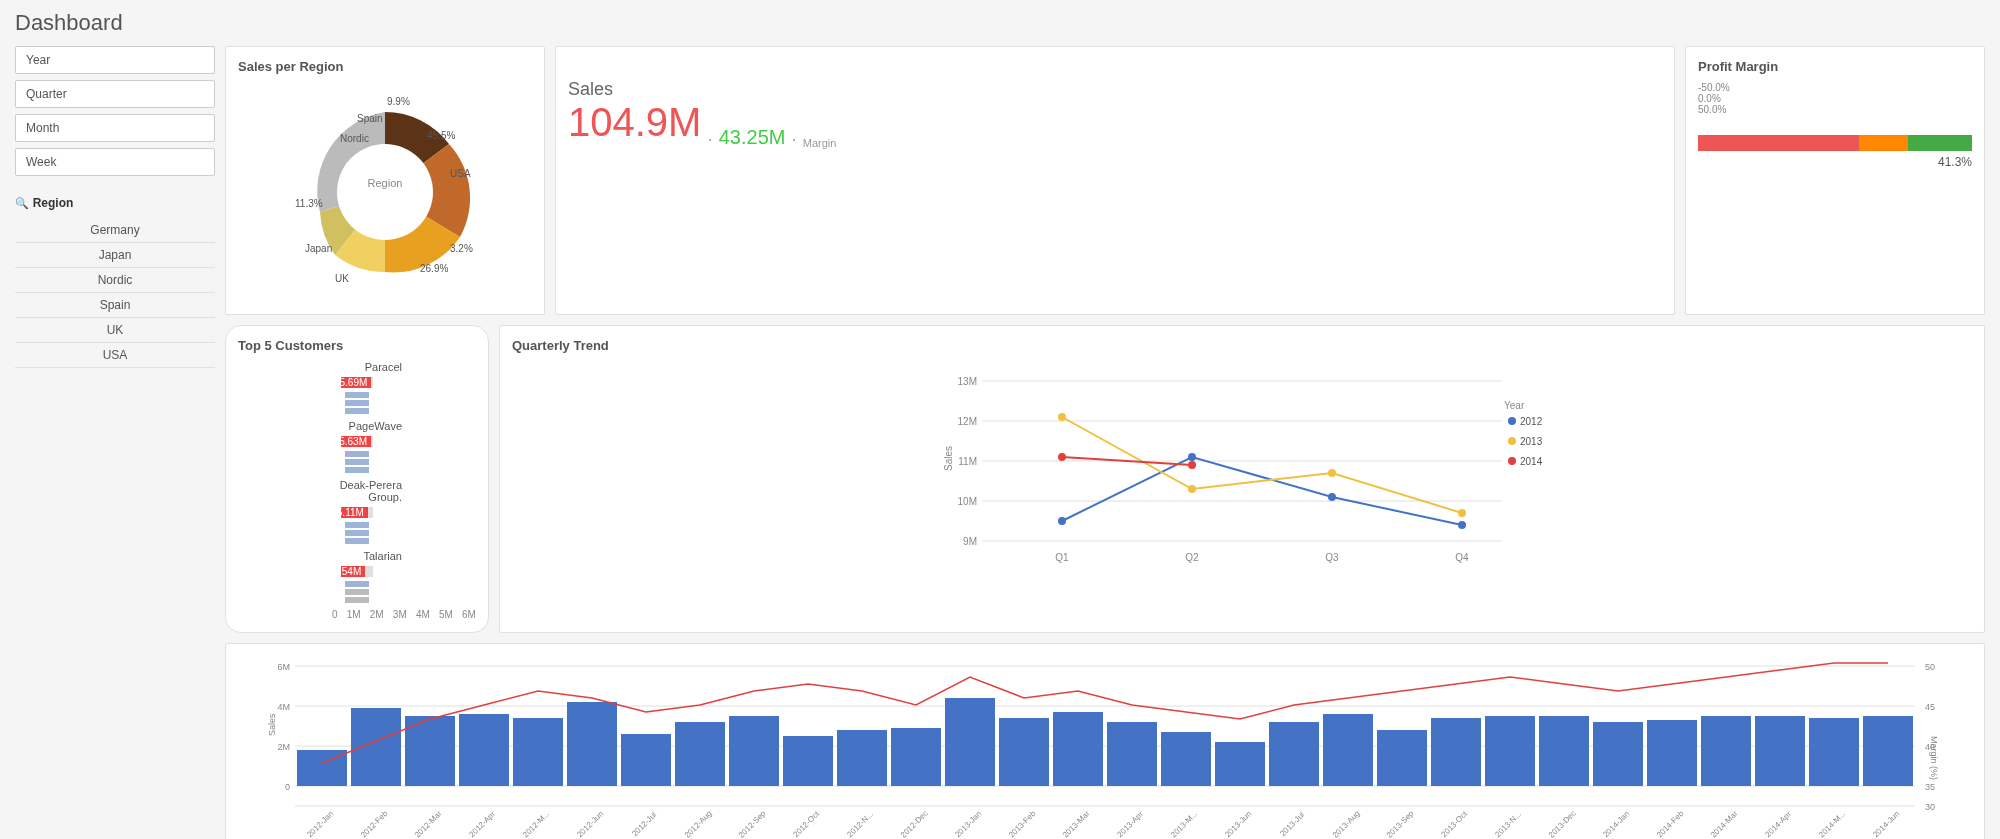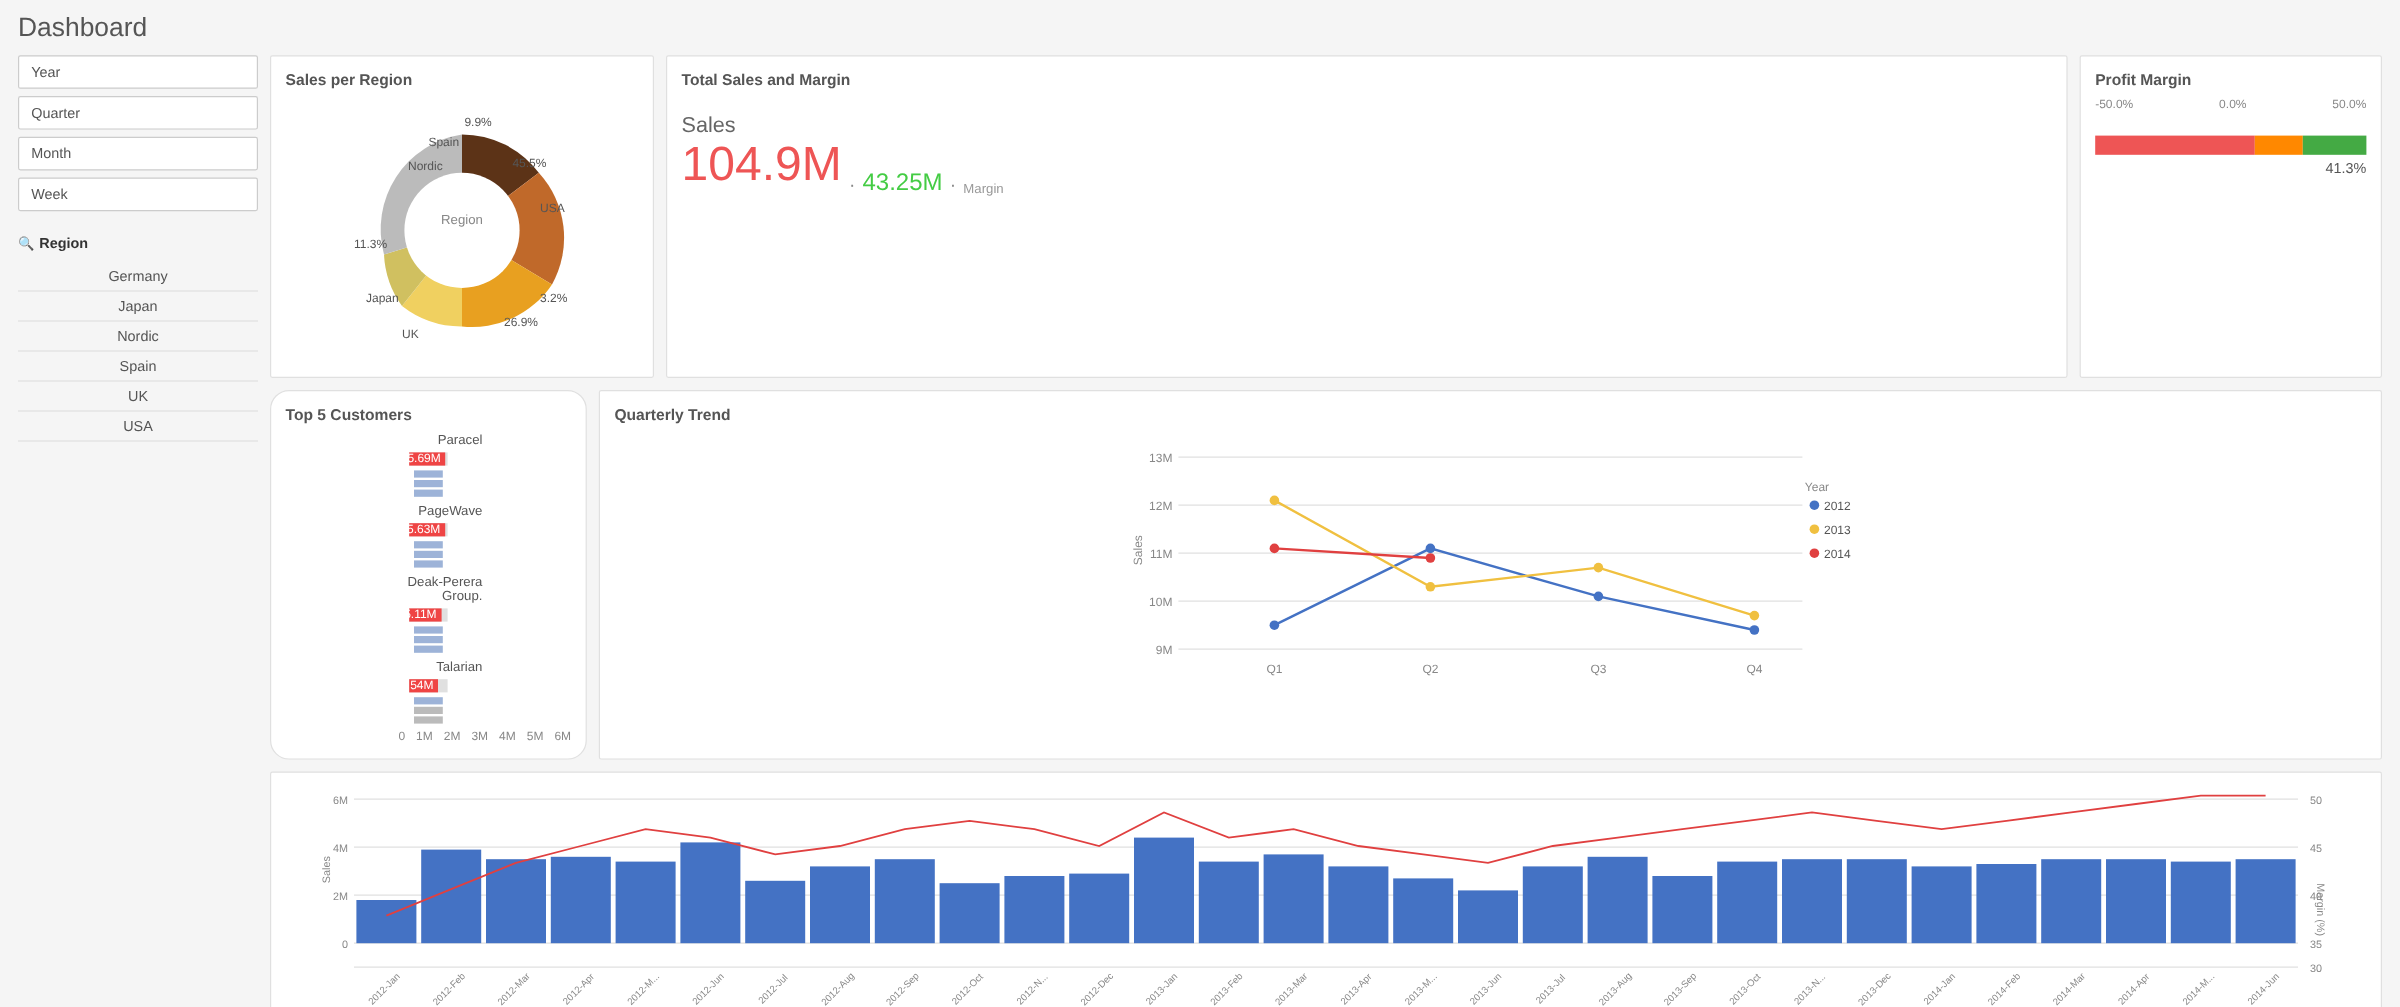--- a/index.html
+++ b/index.html
@@ -38,27 +38,27 @@
     .donut-container { display: flex; justify-content: center; align-items: center; position: relative; height: 220px; }
 
     
     .total-sales-panel { flex: 1; }
     .sales-big { font-size: 40px; font-weight: 300; color: #e55; margin-bottom: 4px; }
     .sales-sub { display: flex; align-items: flex-end; gap: 6px; }
     .margin-value { font-size: 20px; color: #4c4; }
     .margin-label { font-size: 11px; color: #999; }
 
     
-    .profit-margin-panel { width: 252px; flex-shrink: 0; }
+    .profit-margin-panel { width: 300px; flex-shrink: 0; }
     .profit-bar-container { position: relative; height: 24px; margin-top: 20px; }
     .profit-bar-bg { display: flex; height: 16px; width: 100%; }
     .profit-bar-red { background: #e55; flex: 1; }
     .profit-bar-orange { background: #f80; flex: 0.3; }
     .profit-bar-green { background: #4a4; flex: 0.4; }
-    .profit-bar-labels { display: flex; justify-content: space-between; font-size: 10px; color: #888; margin-bottom: 4px; }
+    .profit-bar-labels { display: flex; justify-content: space-between; font-size: 10px; color: #888; margin-bottom: 4px; flex-direction: column; }
 
     
     .quarterly-panel { flex: 1; }
 
     
     .customers-panel { width: 264px; flex-shrink: 0; border-radius: 16px; }
     .bar-chart-row { display: flex; align-items: center; margin-bottom: 6px; gap: 4px; flex-direction: column; }
     .bar-label { width: 90px; text-align: right; font-size: 11px; color: #555; flex-shrink: 0; }
     .bar-track { flex: 1; background: #e0e0e0; height: 20px; position: relative; }
     .bar-fill { background: #ef4444; height: 100%; display: flex; align-items: center; justify-content: flex-end; padding-right: 4px; }
@@ -134,21 +134,20 @@
               <text x="20" y="120" font-size="10" fill="#555">11.3%</text>
               <text x="65" y="55" font-size="10" fill="#555">Nordic</text>
               <text x="82" y="35" font-size="10" fill="#555">Spain</text>
               <text x="112" y="18" font-size="10" fill="#555">9.9%</text>
               <text x="152" y="52" font-size="10" fill="#555">45.5%</text>
             </svg>
           </div>
         </div>
 
         <div class="panel total-sales-panel">
-          <div class="panel-title">Total Sales and Margin</div>
           <div style="margin-top: 20px;">
             <div style="font-size: 18px; color: #666; font-weight: 300;">Sales</div>
             <div class="sales-sub">
               <span class="sales-big">104.9M</span>
               <span style="font-size: 16px; color: #888;">·</span>
               <span class="margin-value">43.25M</span>
               <span style="font-size: 16px; color: #888;">·</span>
               <span class="margin-label">Margin</span>
             </div>
           </div>

